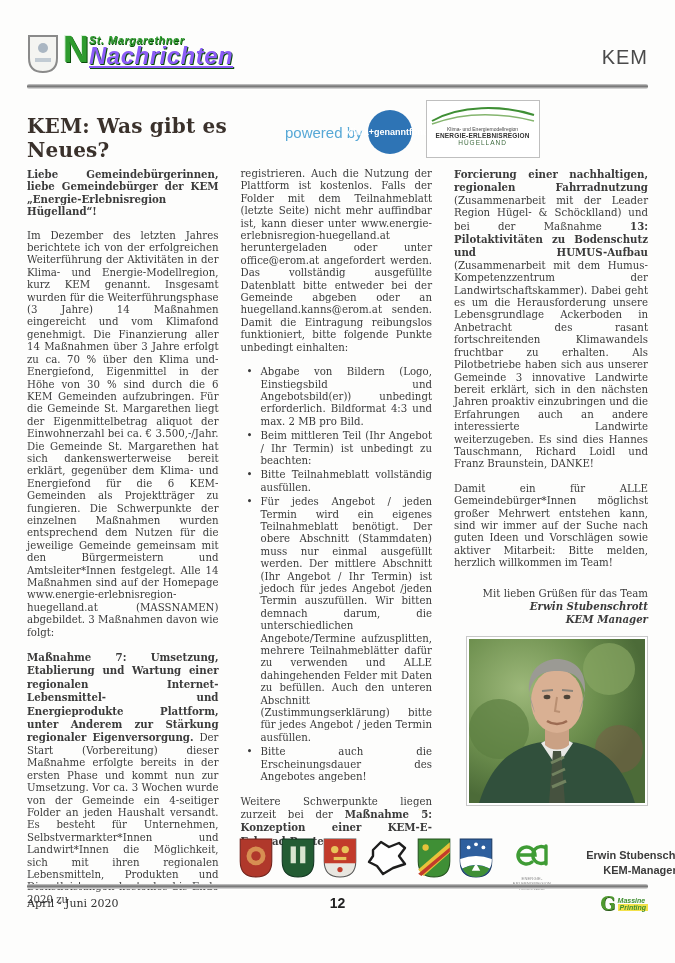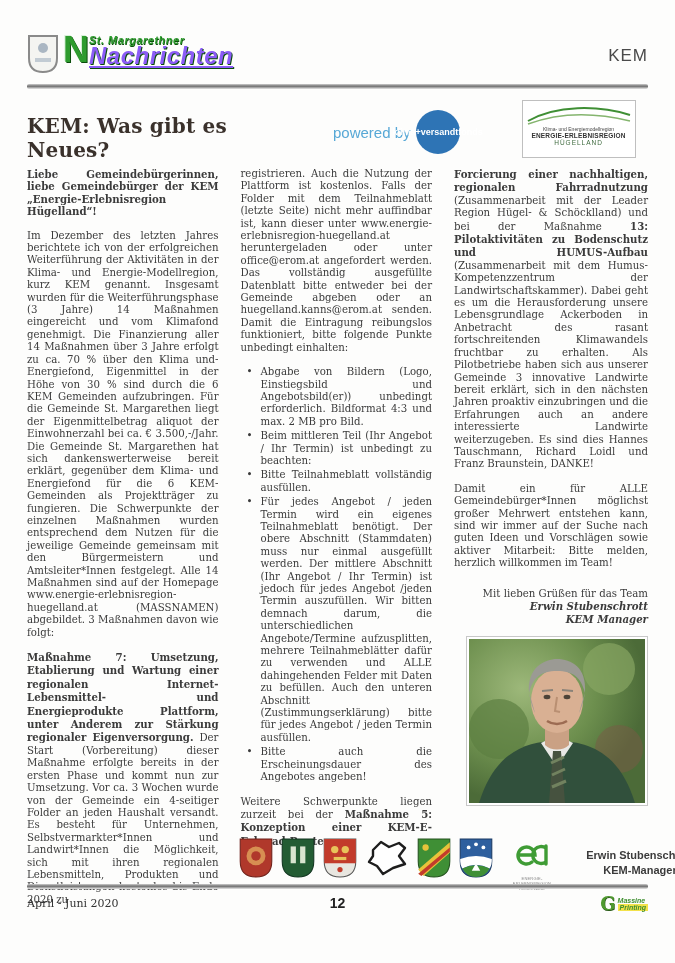--- a/index.html
+++ b/index.html
@@ -18,28 +18,28 @@
     text-shadow:1px 1px 0 #0b4d0b, -1px -1px 0 #d8f0d8;
   }
   .mast-l1{
     font-family:"Liberation Sans",sans-serif; font-weight:bold; font-size:11px;
     color:#2e9b2e; text-shadow:0.5px 0.5px 0 #0b4d0b; letter-spacing:0.5px; font-style:italic;
   }
   .mast-l2{
     font-family:"Liberation Sans",sans-serif; font-weight:bold; font-size:24px; line-height:20px;
     color:#8b5cf6; text-shadow:1px 1px 0 #0b4d0b, -0.5px -0.5px 0 #ffffff; font-style:italic; letter-spacing:0.5px;text-decoration:underline;
   }
-  .section-label{ font-family:"Liberation Sans",sans-serif; font-size:17px; color:#4a4a4a; letter-spacing:1px; margin-top:12px;}
+  .section-label{ font-family:"Liberation Sans",sans-serif; font-size:20px; color:#4a4a4a; letter-spacing:1px; margin-top:12px;}
   .rule{
     position:absolute; left:27px; right:27px; top:84px; height:5px;
     background:linear-gradient(to bottom,#cfcfcf,#6f6f6f 45%,#e8e8e8);
     border-radius:2px;
   }
   
-  .title-row{ position:absolute; left:27px; right:27px; top:100px; height:62px; display:flex; align-items:flex-start;gap:48px;}
+  .title-row{ position:absolute; left:27px; right:27px; top:100px; height:62px; display:flex; align-items:flex-start;}
   .article-title{
     font-size:20px; font-weight:bold; color:#3a312b; margin-top:14px; width:258px; letter-spacing:0.2px;
   }
   .powered{ display:flex; align-items:center; gap:5px; margin-top:10px;}
   .powered-text{ font-family:"Liberation Sans",sans-serif; font-size:15px; color:#57a8d6;}
   .kf-circle{
     width:44px; height:44px; border-radius:50%; background:#2e74b5; color:#fff;
     font-family:"Liberation Sans",sans-serif; font-size:9px; line-height:10px; font-weight:bold;
     display:flex; flex-direction:row; justify-content:center; align-items:center; text-align:center;
   }
@@ -113,21 +113,21 @@
     <div class="section-label">KEM</div>
   </div>
   <div class="rule"></div>
 
   <div class="title-row">
     <div class="article-title">KEM: Was gibt es Neues?</div>
     <div class="powered">
       <span class="powered-text">powered by</span>
       <div class="kf-circle">
         <span>klima+</span>
-        <span>versandt</span>
+        <span>genannt</span>
         <span>fonds</span>
       </div>
     </div>
     <div class="hg-box">
       <svg width="106" height="22" viewBox="0 0 106 22">
         <path d="M2 18 C 30 2, 72 2, 104 12" fill="none" stroke="#3f8f35" stroke-width="2"></path>
         <path d="M2 21 C 34 9, 68 9, 104 18" fill="none" stroke="#85b56f" stroke-width="1.5"></path>
       </svg>
       <div class="hg-l1">Klima- und Energiemodellregion</div>
       <div class="hg-l2">ENERGIE-ERLEBNISREGION</div>

